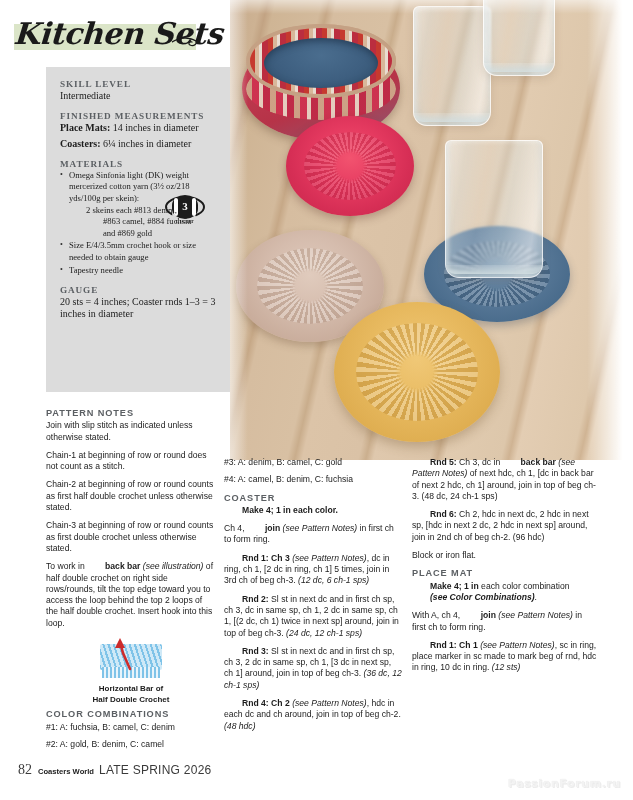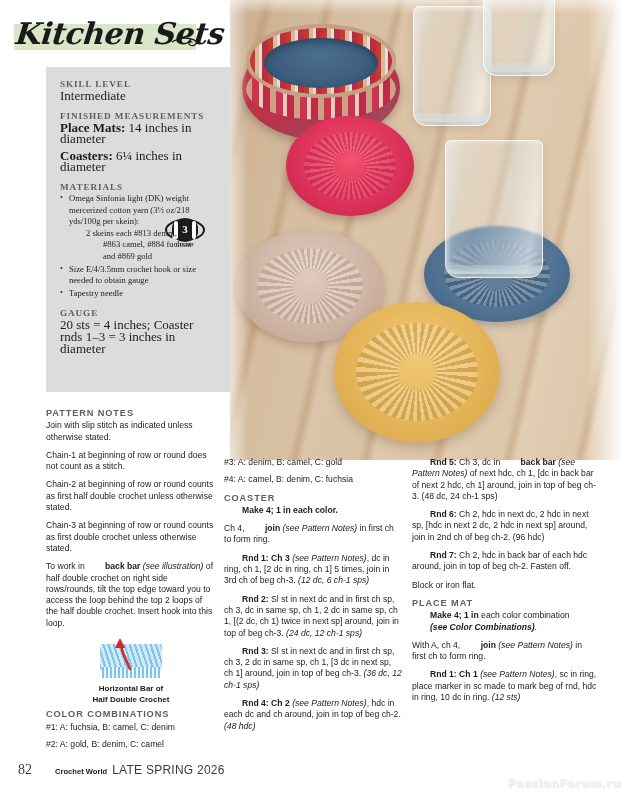--- a/index.html
+++ b/index.html
@@ -176,21 +176,21 @@
   .infobox {
     position:absolute; left:46px; top:67px; width:184px; height:325px;
     background:#dcdcdc;
   }
   .infobox-inner { padding:12px 14px 10px 14px; }
 
   .sec-head {
     font-size:9.2px; font-weight:700; color:#5b5f63;
     letter-spacing:0.9px; margin-bottom:1px; text-transform:uppercase;
   }
-  .body-txt { font-size:13px; line-height:11.6px; color:#1c1c1c; }
+  .body-txt { font-size:10px; line-height:11.6px; color:#1c1c1c; }
   .body-txt b { font-weight:700; }
   .sec-block { margin-bottom:9px;font-family:Liberation Serif, serif; }
   .sec-block:last-child { margin-bottom:0; }
 
   ul.mat-list { list-style:none; }
   ul.mat-list li {
     position:relative; padding-left:9px;
     font-size:8.6px; line-height:11.6px; color:#1c1c1c; margin-bottom:1px;
   }
   ul.mat-list li::before {
@@ -257,21 +257,21 @@
         #7fc3e8 0 2px, #e9f4fb 2px 4px);
   }
   .illus-arrow { position:absolute; left:10px; top:-1px; width:28px; height:34px; }
   .illus-cap {
     text-align:center; font-size:8px; font-weight:700; color:#1c1c1c;
     line-height:10.5px; margin-top:3px;
   }
 
   
   .footer { position:absolute; left:18px; bottom:22px; display:flex; align-items:baseline; }
-  .pg-num { font-size:14px; color:#3b3b3b; font-weight:400; margin-right:23px;
+  .pg-num { font-size:14px; color:#3b3b3b; font-weight:400; margin-right:6px;
             font-family:"Liberation Serif", serif; }
   .f-brand { font-size:7.6px; font-weight:700; color:#1c1c1c; margin-right:5px; }
   .f-issue { font-size:12px; color:#3a3a3a; letter-spacing:0.25px; }
 
   .watermark {
     position:absolute; right:12px; bottom:10px;
     font-size:11px; letter-spacing:0.6px; font-weight:700;
     color:#f3f3f3;
     text-shadow:0 0 1px #e2e2e2, 1px 1px 0 #ededed;
     font-family:"DejaVu Sans", sans-serif;
@@ -403,33 +403,32 @@
     <p><b>Rnd 3:</b><span> Sl st in next dc and in first ch sp, ch 3, 2 dc in same sp, ch 1, [3 dc in next sp, ch 1] around, join in top of beg ch-3. </span><i>(36 dc, 12 ch-1 sps)</i></p>
 
     <p><b>Rnd 4: Ch 2</b><i> (see Pattern Notes)</i><span>, hdc in each dc and ch around, join in top of beg ch-2. </span><i>(48 hdc)</i></p>
   </div>
 
   <div class="col col3">
     <p><b>Rnd 5:</b><span> Ch 3, dc in </span><b>back bar</b><i> (see Pattern Notes)</i><span> of next hdc, ch 1, [dc in back bar of next 2 hdc, ch 1] around, join in top of beg ch-3. (48 dc, 24 ch-1 sps)</span></p>
 
     <p><b>Rnd 6:</b><span> Ch 2, hdc in next dc, 2 hdc in next sp, [hdc in next 2 dc, 2 hdc in next sp] around, join in 2nd ch of beg ch-2. (96 hdc)</span></p>
 
-    <p><b>Rnd 7:</b><span> Ch 2, hdc in back bar of each hdc around, join in top of beg ch-2. Fasten off.</span></p>
 
     <p>Block or iron flat.</p>
 
     <div class="sec-head">PLACE MAT</div>
     <p><b>Make 4; 1 in</b><span> each color combination </span><b><i>(see Color Combinations)</i></b><span>.</span></p>
 
     <p><span>With A, ch 4, </span><b>join</b><i> (see Pattern Notes)</i><span> in first ch to form ring.</span></p>
 
     <p><b>Rnd 1: Ch 1</b><i> (see Pattern Notes)</i><span>, sc in ring, place marker in sc made to mark beg of rnd, hdc in ring, 10 dc in ring. </span><i>(12 sts)</i></p>
   </div>
 
   <div class="footer">
     <span class="pg-num">82</span>
-    <span class="f-brand">Crochet World</span>
+    <span class="f-brand">Coasters World</span>
     <span class="f-issue">LATE SPRING 2026</span>
   </div>
 
   <div class="watermark">PassionForum.ru</div>
 
 </div>
 
 </body></html>

